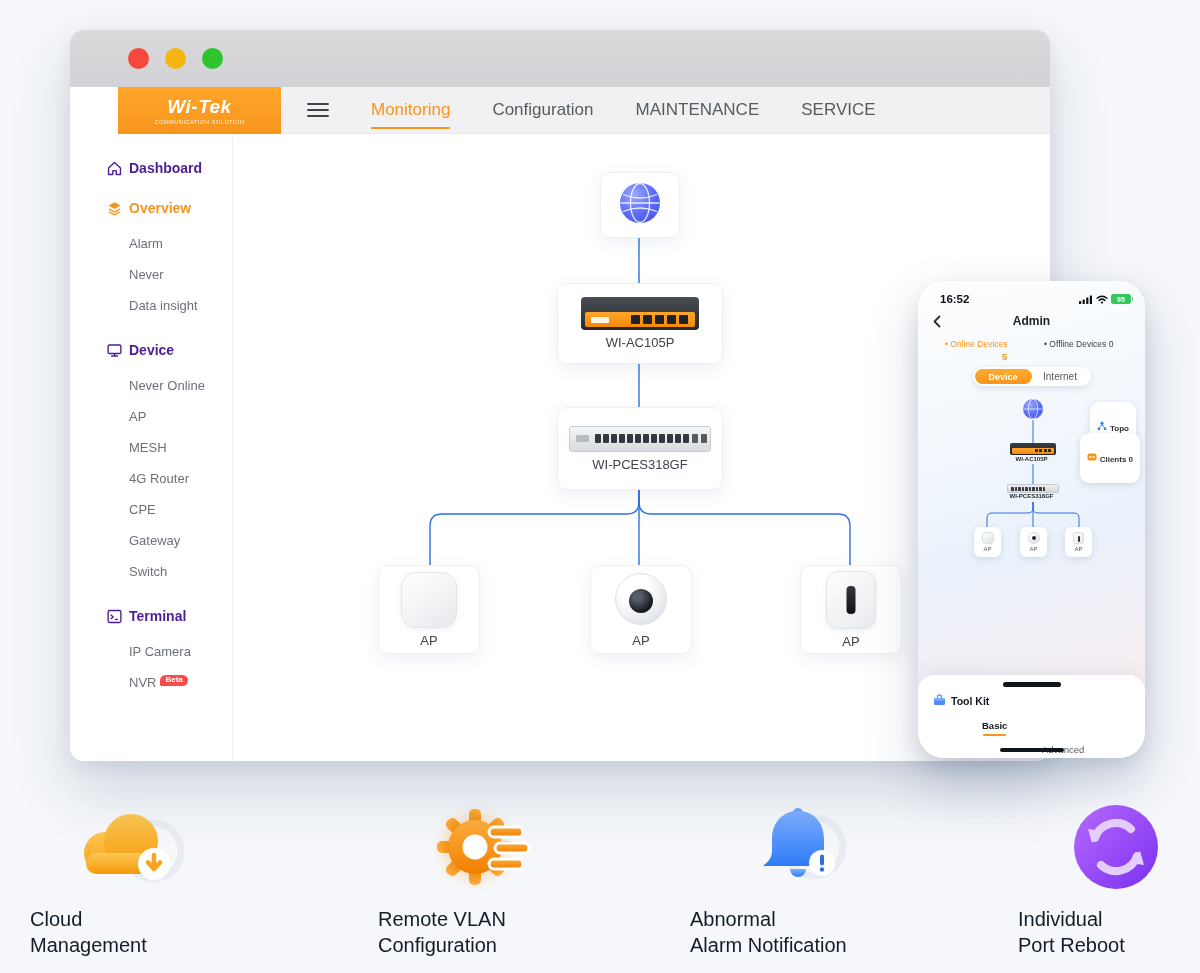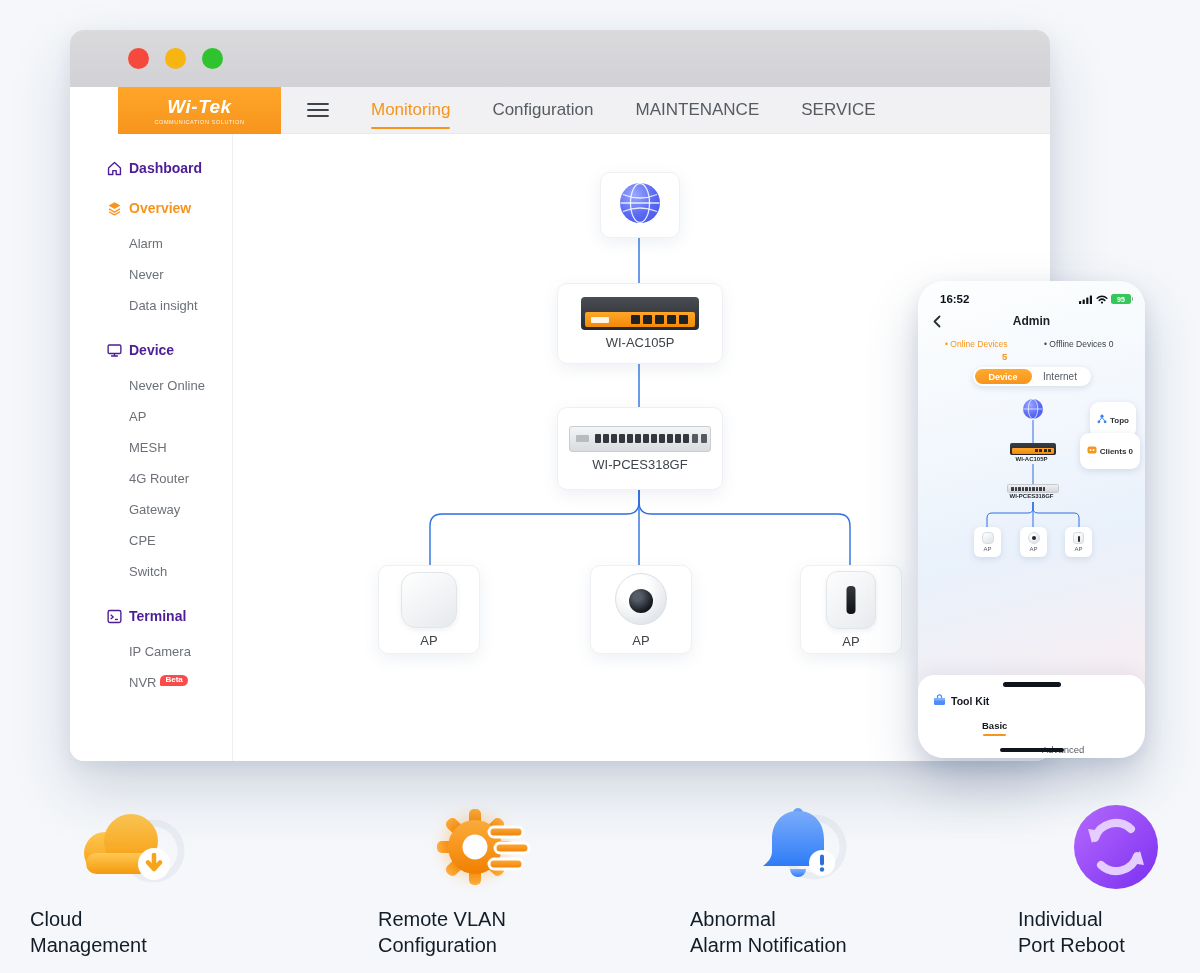--- a/index.html
+++ b/index.html
@@ -92,22 +92,22 @@
   .p-back{position:absolute;top:33px;left:14px;cursor:pointer;}
   .p-title{position:absolute;top:33px;left:0;right:0;text-align:center;font-size:12px;font-weight:700;color:#1a2026;}
   .p-online{position:absolute;top:58px;left:27px;font-size:8.5px;color:#F7941D;}
   .p-offline{position:absolute;top:58px;left:126px;font-size:8.5px;color:#3c4248;}
   .p-count{position:absolute;top:70px;left:84px;font-size:9.5px;color:#F7941D;font-weight:700;}
   .seg{position:absolute;top:86px;left:50%;transform:translateX(-50%);width:118px;height:19px;background:#fff;
     border-radius:10px;box-shadow:0 2px 6px rgba(80,100,140,.18);display:flex;align-items:center;padding:2px;box-sizing:border-box;}
   .seg-on{flex:1;height:15px;background:linear-gradient(180deg,#ffab2e,#f7941d);border-radius:8px;color:#fff;
     font-size:9px;font-weight:700;display:flex;align-items:center;justify-content:center;cursor:pointer;}
   .seg-off{flex:1;color:#565c63;font-size:10px;text-align:center;cursor:pointer;}
-  .chip{position:absolute;display:flex;align-items:center;gap:3px;background:#fff;border-radius:9px;
-    box-shadow:0 2px 7px rgba(80,100,140,.18);padding:12px 7px;font-size:8px;color:#2c3237;font-weight:600;cursor:pointer;}
+  .chip{position:absolute;display:flex;align-items:flex-end;gap:3px;background:#fff;border-radius:9px;
+    box-shadow:0 2px 7px rgba(80,100,140,.18);padding:19px 7px;font-size:8px;color:#2c3237;font-weight:600;cursor:pointer;}
   .chip-topo{top:121px;right:9px;}
   .chip-clients{top:152px;right:5px;}
   .p-lines{position:absolute;left:0;top:0;}
   .m-globe{position:absolute;top:117px;left:104px;}
   .m-ac{position:absolute;top:162px;left:92px;width:46px;height:12px;background:linear-gradient(180deg,#3a3e44,#202327);border-radius:2px;}
   .m-ac-face{position:absolute;left:2px;right:2px;bottom:1.5px;height:6px;background:linear-gradient(180deg,#FFA62B,#F28A06);
     border-radius:1px;display:flex;align-items:center;justify-content:flex-end;gap:1.5px;padding-right:3px;}
   .m-ac-face i{display:block;width:3px;height:3.5px;background:#26292d;border-radius:.5px;}
   .m-label{position:absolute;left:0;right:0;text-align:center;font-size:6px;font-weight:700;color:#23282d;}
   .m-ac-label{top:175px;}
@@ -202,22 +202,22 @@
             <rect x="2.5" y="3.5" width="15" height="10" rx="1.5"></rect>
             <path d="M10 13.5 V16.5 M6 16.5 H14"></path>
           </svg>
       </span>
       <span>Device</span>
     </div>
     <div class="side-sub">Never Online</div>
     <div class="side-sub">AP</div>
     <div class="side-sub">MESH</div>
     <div class="side-sub">4G Router</div>
+    <div class="side-sub">CPE</div>
     <div class="side-sub">Gateway</div>
-    <div class="side-sub">CPE</div>
     <div class="side-sub">Switch</div>
 
     <div class="side-sec gap">
       <span class="sicon">
         <svg width="17" height="17" viewBox="0 0 20 20" fill="none" stroke="currentColor" stroke-width="1.6" stroke-linejoin="round">
             <rect x="2.5" y="3" width="15" height="14" rx="2"></rect>
             <path d="M5.5 8 L8.5 10.5 L5.5 13"></path>
             <path d="M10.5 13.5 H14"></path>
           </svg>
       </span>

